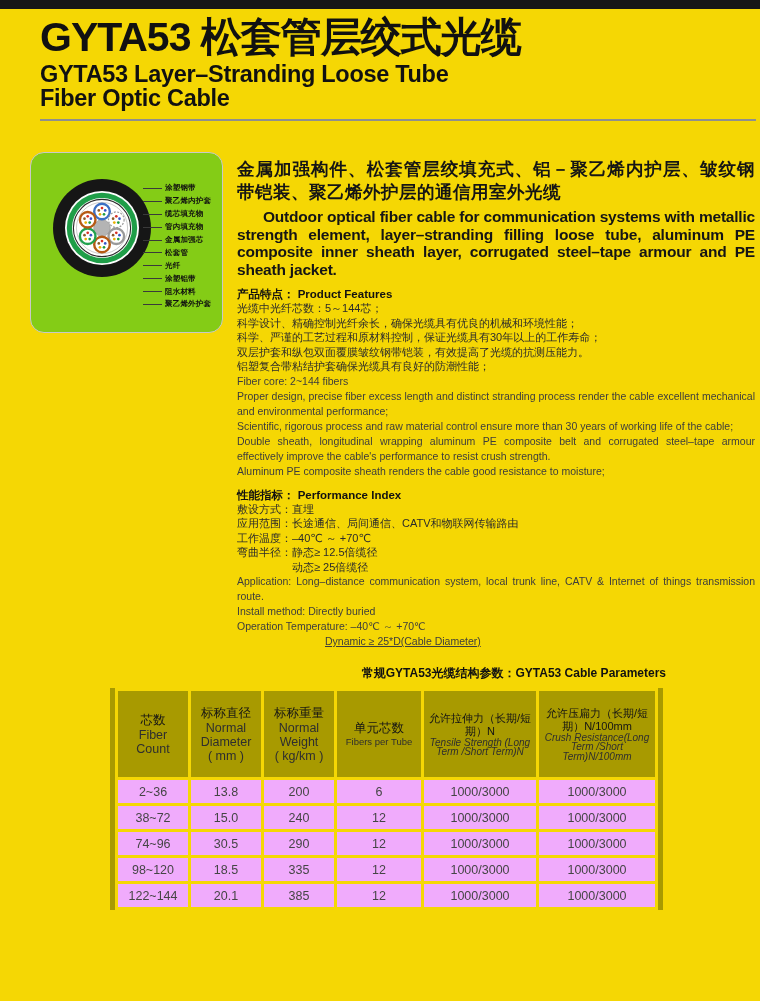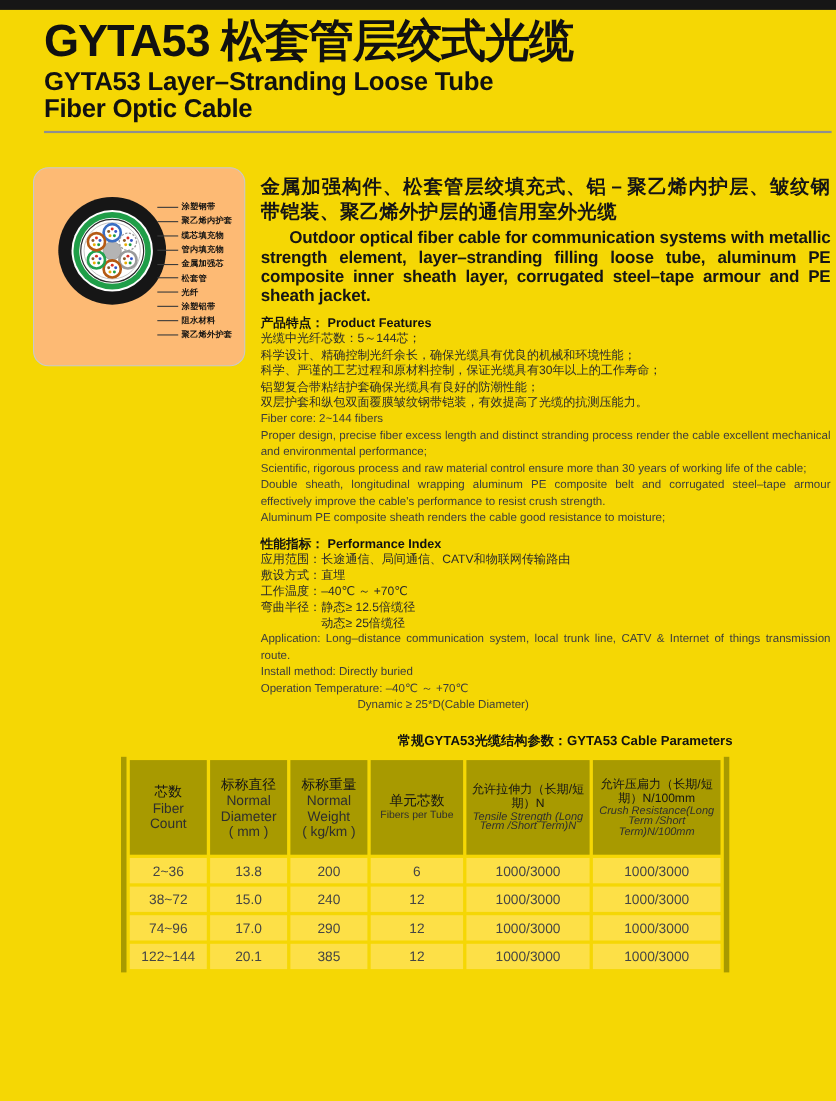--- a/index.html
+++ b/index.html
@@ -15,46 +15,46 @@
   .topbar { position:absolute; left:0; top:0; width:760px; height:9px; background:#161616; }
 
   
   .hdr { position:absolute; left:40px; top:12px; width:716px; }
   .title-zh { font-size:41px; font-weight:bold; letter-spacing:-1px; color:#111; line-height:50px; white-space:nowrap; }
   .subtitle { font-size:23.5px; font-weight:bold; color:#111; line-height:24px; letter-spacing:-0.3px; }
   .divider { margin-top:9px; width:716px; height:2px; background:#8f8f8f; }
 
   
   .card { position:absolute; left:30px; top:152px; width:193px; height:181px;
-          background:#fdba74; border:1px solid #c9c9c9; border-radius:14px; }
+          background:#84cc16; border:1px solid #c9c9c9; border-radius:14px; }
   .card svg { position:absolute; left:0; top:0; }
   .labels { position:absolute; left:112px; top:29px; }
   .lblrow { display:flex; align-items:center; height:12.9px; white-space:nowrap; }
   .lead { display:inline-block; width:19px; height:0; border-top:1px solid #3a3a3a; margin-right:3px; }
   .lbltext { font-size:7.5px; font-weight:bold; color:#101010; letter-spacing:0.2px; }
 
   
   .rightcol { position:absolute; left:237px; top:158px; width:518px; }
   .desc-zh { font-size:17.5px; font-weight:bold; color:#151515; line-height:23px; letter-spacing:0.5px; text-align:justify; }
   .desc-en { margin-top:4px; font-size:15.5px; font-weight:bold; color:#151515; line-height:17.5px;
              text-align:justify; text-indent:26px; letter-spacing:-0.2px; }
   .sec-heading { margin-top:9px; font-size:11.5px; font-weight:bold; color:#111; line-height:14px; }
   .zh-line  { font-size:11px; color:#2b2b2b; line-height:14.5px; }
   .en-line  { font-size:10.5px; color:#3d3d3d; line-height:15px; text-align:justify; }
   .indent-zh { padding-left:55px; }
-  .indent-en { padding-left:88px; text-align:left; }
+  .indent-en { padding-left:88px; text-align:left;text-decoration:underline; }
 
   
   .tablesec { position:absolute; left:110px; top:666px; width:556px; }
   .tbl-title { font-size:12px; font-weight:bold; color:#111; line-height:15px; margin-bottom:7px;text-align:right; }
   .tbl-wrap { display:inline-block; border-left:5px solid #A89A00; border-right:5px solid #A89A00; }
   table { border-collapse:separate; border-spacing:3px; }
   th, td { text-align:center; vertical-align:middle; }
   th { background:#A89A00; height:86px; padding:2px 3px; font-weight:normal; }
-  td { background:#fde047; height:23px; font-size:12.5px; color:#454545; }
+  td { background:#f0abfc; height:23px; font-size:12.5px; color:#454545; }
   col.c1,col.c2,col.c3 { width:70px; } col.c4 { width:84px; } col.c5 { width:112px; } col.c6 { width:116px; }
   .th-zh  { font-size:12.5px; color:#141414; line-height:15px; }
   .th-en  { font-size:12.5px; color:#2e2e2e; line-height:14px; }
   .th-zh.sm { font-size:11px; line-height:13px; }
   .th-en.sm { font-size:9.5px; line-height:11px; }
   .th-en.xs { font-size:10px; line-height:9.5px;font-style:italic; }
 </style>
 </head>
 <body>
 
@@ -172,35 +172,35 @@
 
 <div class="rightcol">
   <p class="desc-zh">金属加强构件、松套管层绞填充式、铝－聚乙烯内护层、皱纹钢带铠装、聚乙烯外护层的通信用室外光缆</p>
   <p class="desc-en">Outdoor optical fiber cable for communication systems with metallic strength element, layer–stranding filling loose tube, aluminum PE composite inner sheath layer, corrugated steel–tape armour and PE sheath jacket.</p>
 
   <p class="sec-heading"><span>产品特点：</span> <span>Product Features</span></p>
   <div>
     <p class="zh-line">光缆中光纤芯数：5～144芯；</p>
     <p class="zh-line">科学设计、精确控制光纤余长，确保光缆具有优良的机械和环境性能；</p>
     <p class="zh-line">科学、严谨的工艺过程和原材料控制，保证光缆具有30年以上的工作寿命；</p>
+    <p class="zh-line">双层护套和纵包双面覆膜皱纹钢带铠装，有效提高了光缆的抗测压能力。</p>
     <p class="zh-line">铝塑复合带粘结护套确保光缆具有良好的防潮性能；</p>
-    <p class="zh-line">双层护套和纵包双面覆膜皱纹钢带铠装，有效提高了光缆的抗测压能力。</p>
   </div>
   <div>
     <p class="en-line">Fiber core: 2~144 fibers</p>
     <p class="en-line">Proper design, precise fiber excess length and distinct stranding process render the cable excellent mechanical and environmental performance;</p>
     <p class="en-line">Scientific, rigorous process and raw material control ensure more than 30 years of working life of the cable;</p>
     <p class="en-line">Double sheath, longitudinal wrapping aluminum PE composite belt and corrugated steel–tape armour effectively improve the cable's performance to resist crush strength.</p>
     <p class="en-line">Aluminum PE composite sheath renders the cable good resistance to moisture;</p>
   </div>
 
   <p class="sec-heading"><span>性能指标：</span> <span>Performance Index</span></p>
   <div>
+    <p class="zh-line">敷设方式：直埋</p>
     <p class="zh-line">应用范围：长途通信、局间通信、CATV和物联网传输路由</p>
-    <p class="zh-line">敷设方式：直埋</p>
     <p class="zh-line">工作温度：–40℃ ～ +70℃</p>
     <p class="zh-line">弯曲半径：静态≥ 12.5倍缆径</p>
     <p class="zh-line indent-zh">动态≥ 25倍缆径</p>
   </div>
   <div>
     <p class="en-line">Application: Long–distance communication system, local trunk line, CATV &amp; Internet of things transmission route.</p>
     <p class="en-line">Install method: Directly buried</p>
     <p class="en-line">Operation Temperature: –40℃ ～ +70℃</p>
     <p class="en-line indent-en">Dynamic ≥ 25*D(Cable Diameter)</p>
   </div>
@@ -260,22 +260,30 @@
         <tr>
           <td>38~72</td>
             <td>15.0</td>
             <td>240</td>
             <td>12</td>
             <td>1000/3000</td>
             <td>1000/3000</td>
         </tr>
         <tr>
           <td>74~96</td>
-            <td>17.0</td>
+            <td>30.5</td>
             <td>290</td>
+            <td>12</td>
+            <td>1000/3000</td>
+            <td>1000/3000</td>
+        </tr>
+        <tr>
+          <td>98~120</td>
+            <td>18.5</td>
+            <td>335</td>
             <td>12</td>
             <td>1000/3000</td>
             <td>1000/3000</td>
         </tr>
         <tr>
           <td>122~144</td>
             <td>20.1</td>
             <td>385</td>
             <td>12</td>
             <td>1000/3000</td>

